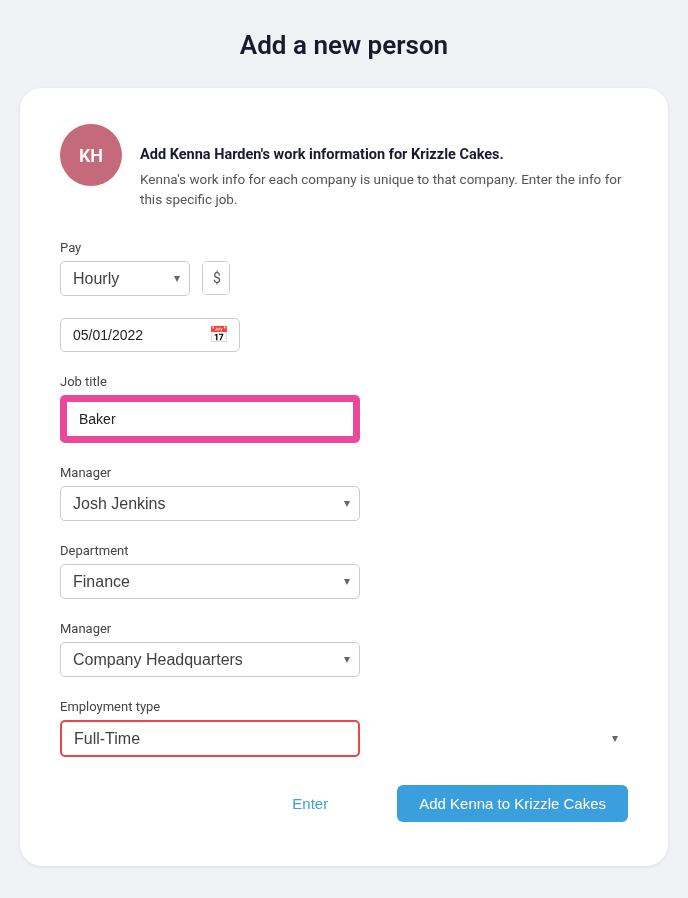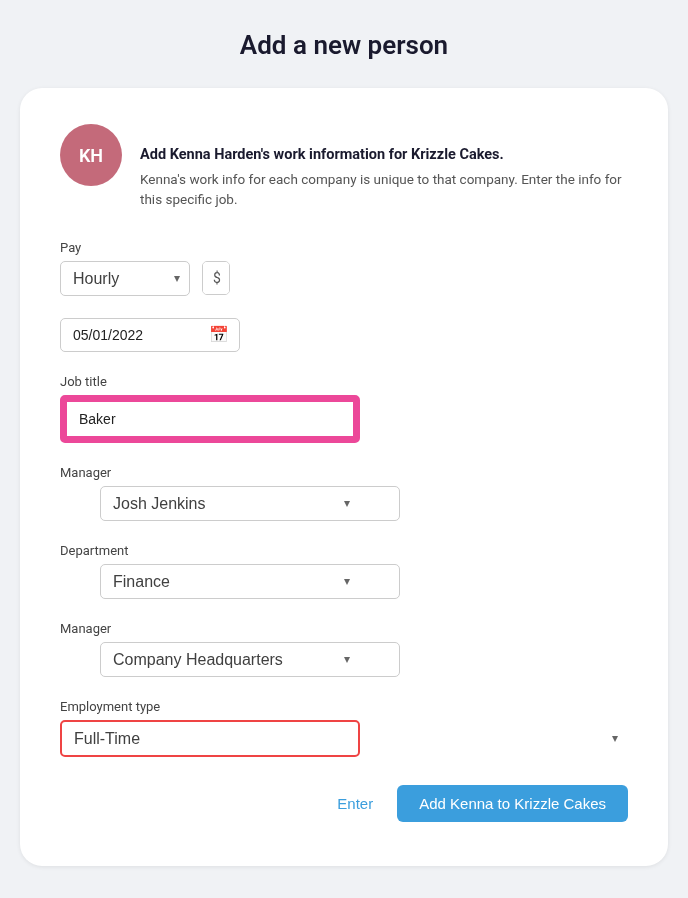--- a/index.html
+++ b/index.html
@@ -201,21 +201,20 @@
       width: 100%;
     }
 
     .dropdown-full {
       width: 100%;
       max-width: 300px;
     }
 
     .dropdown-full select {
       width: 300px;
-      margin-left: 40px;
     }
 
     .employment-select select {
       width: 300px;
       border: 2px solid #ef4444;
       border-radius: 5px;
     }
 
     .form-actions {
       display: flex;
@@ -237,20 +236,21 @@
 
     .btn-primary {
       background-color: #3b9edd;
       color: #fff;
       border: none;
       border-radius: 6px;
       padding: 10px 22px;
       font-size: 15px;
       font-weight: 500;
       cursor: pointer;
+      margin-left: 45px;
     }
 
     .job-title-input {
       max-width: 300px;
     }
   </style>
 </head>
 <body>
 
 <div class="page-wrapper">

